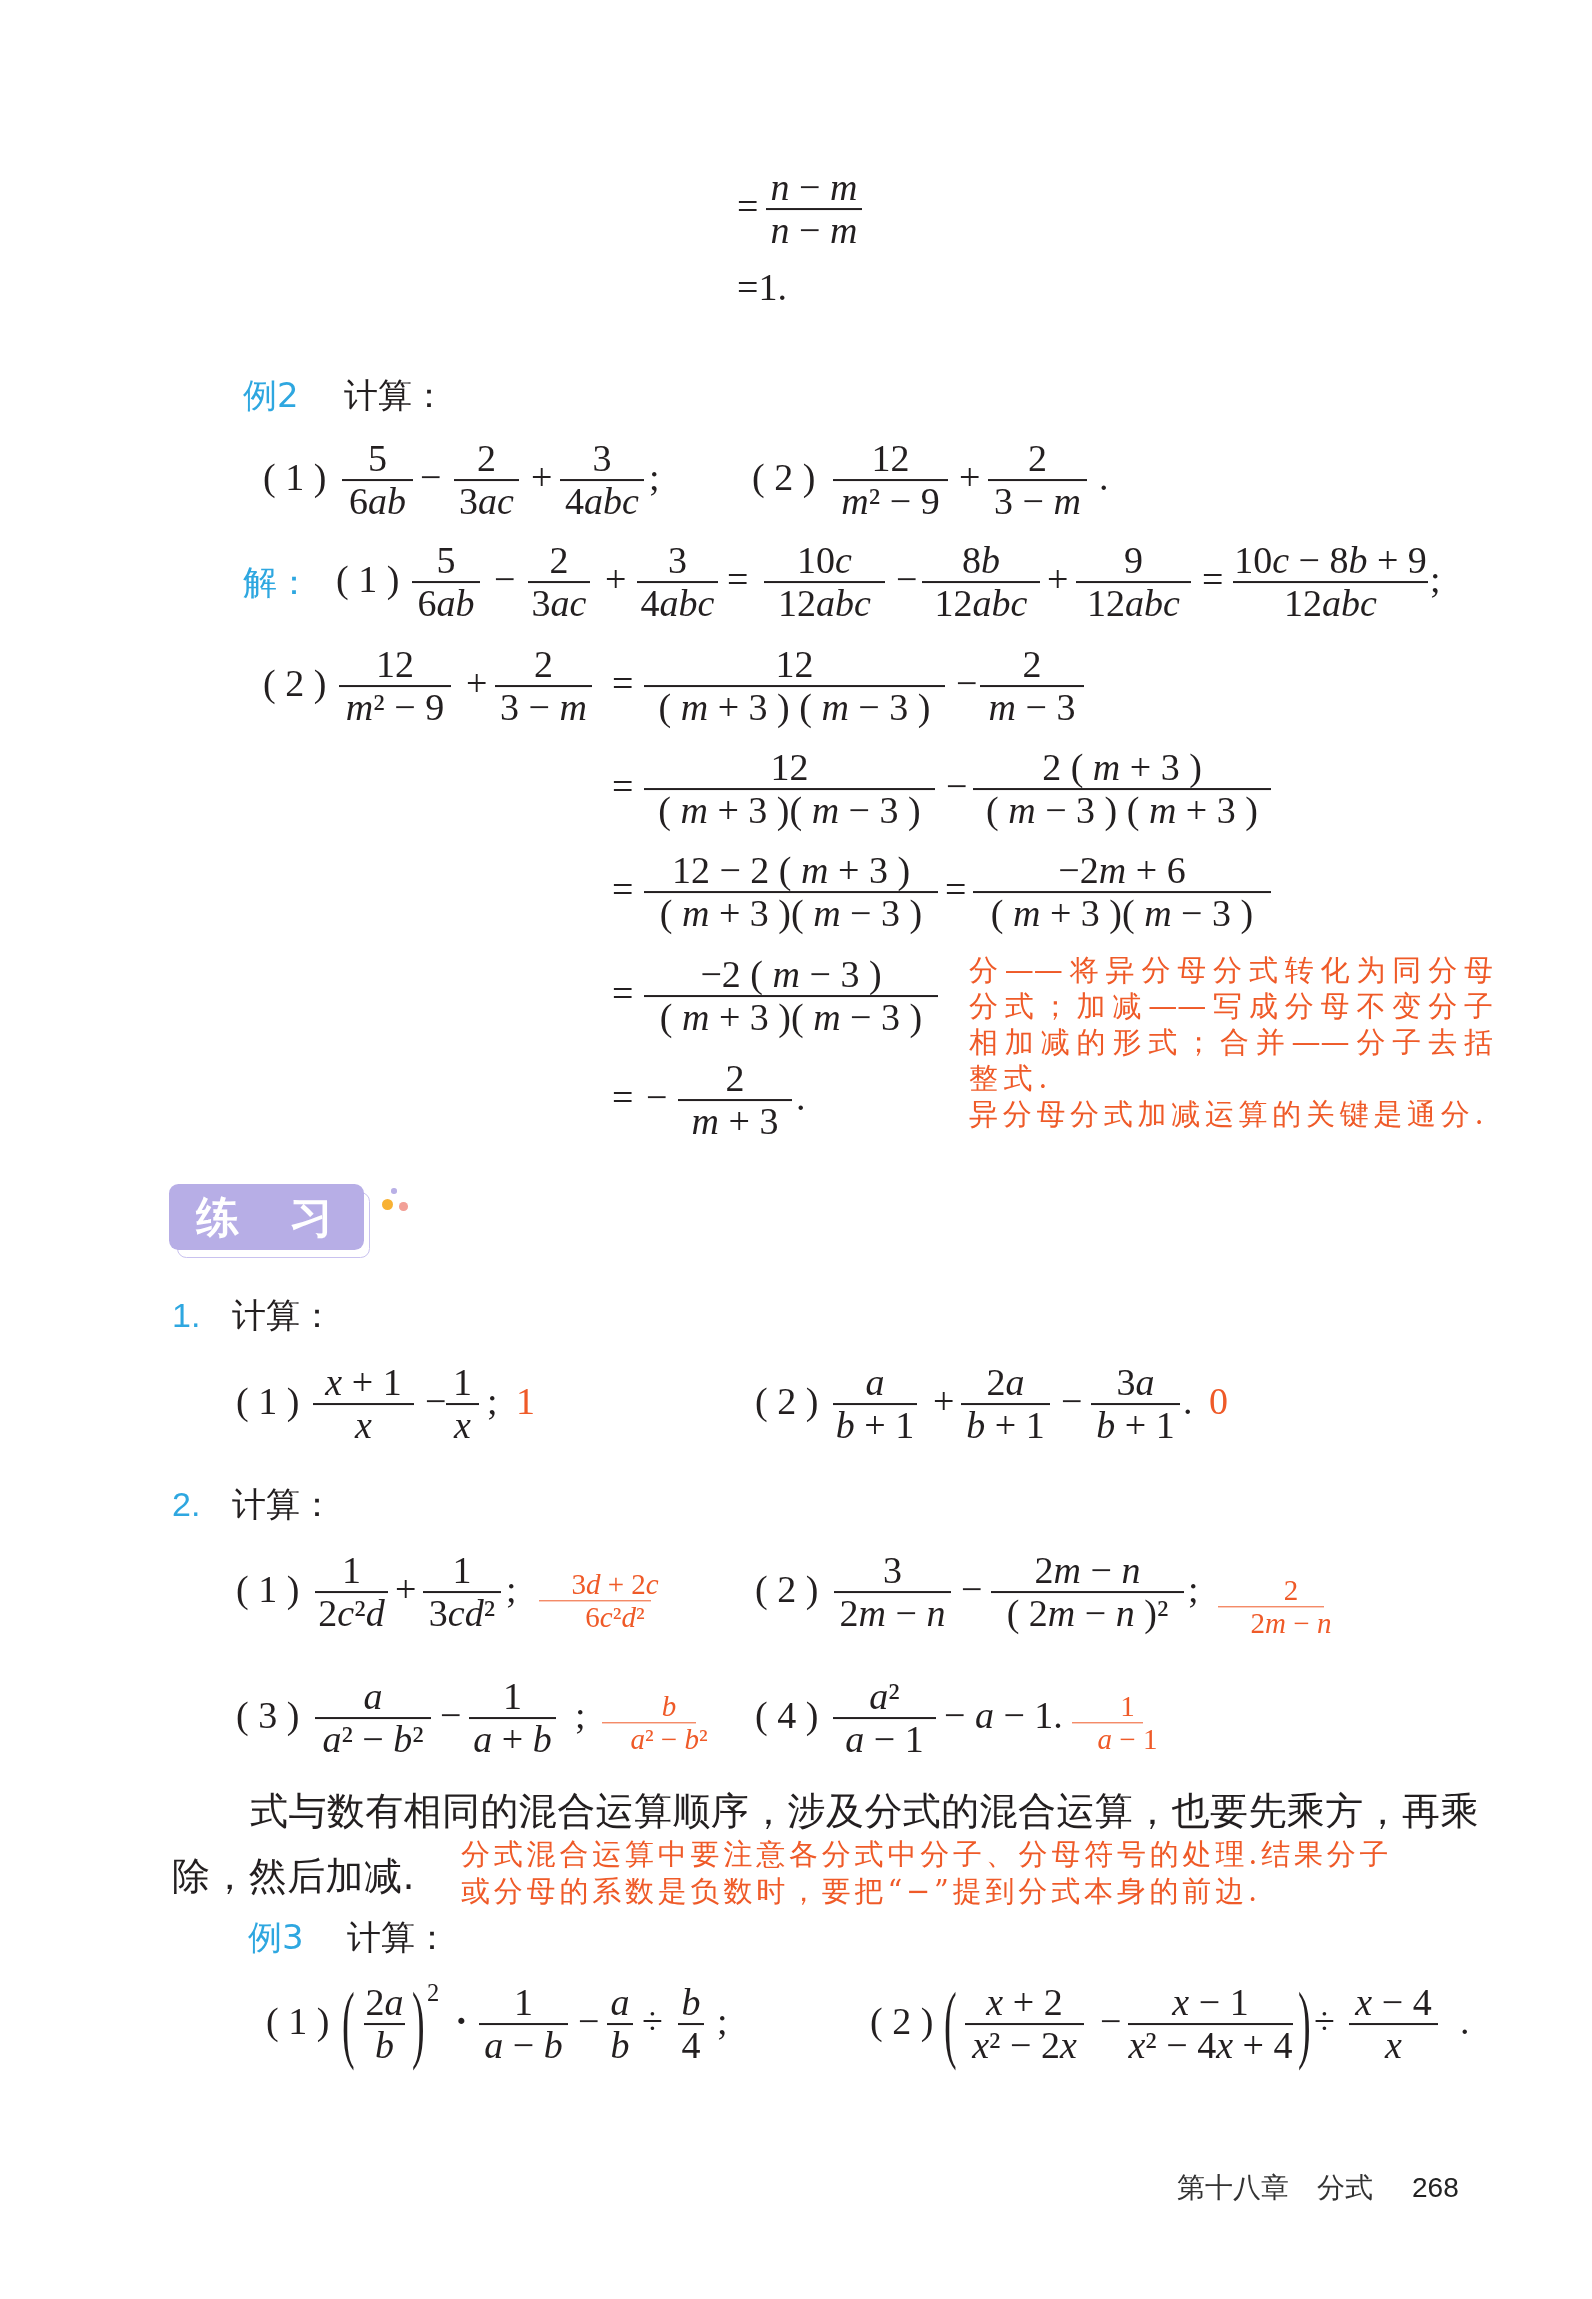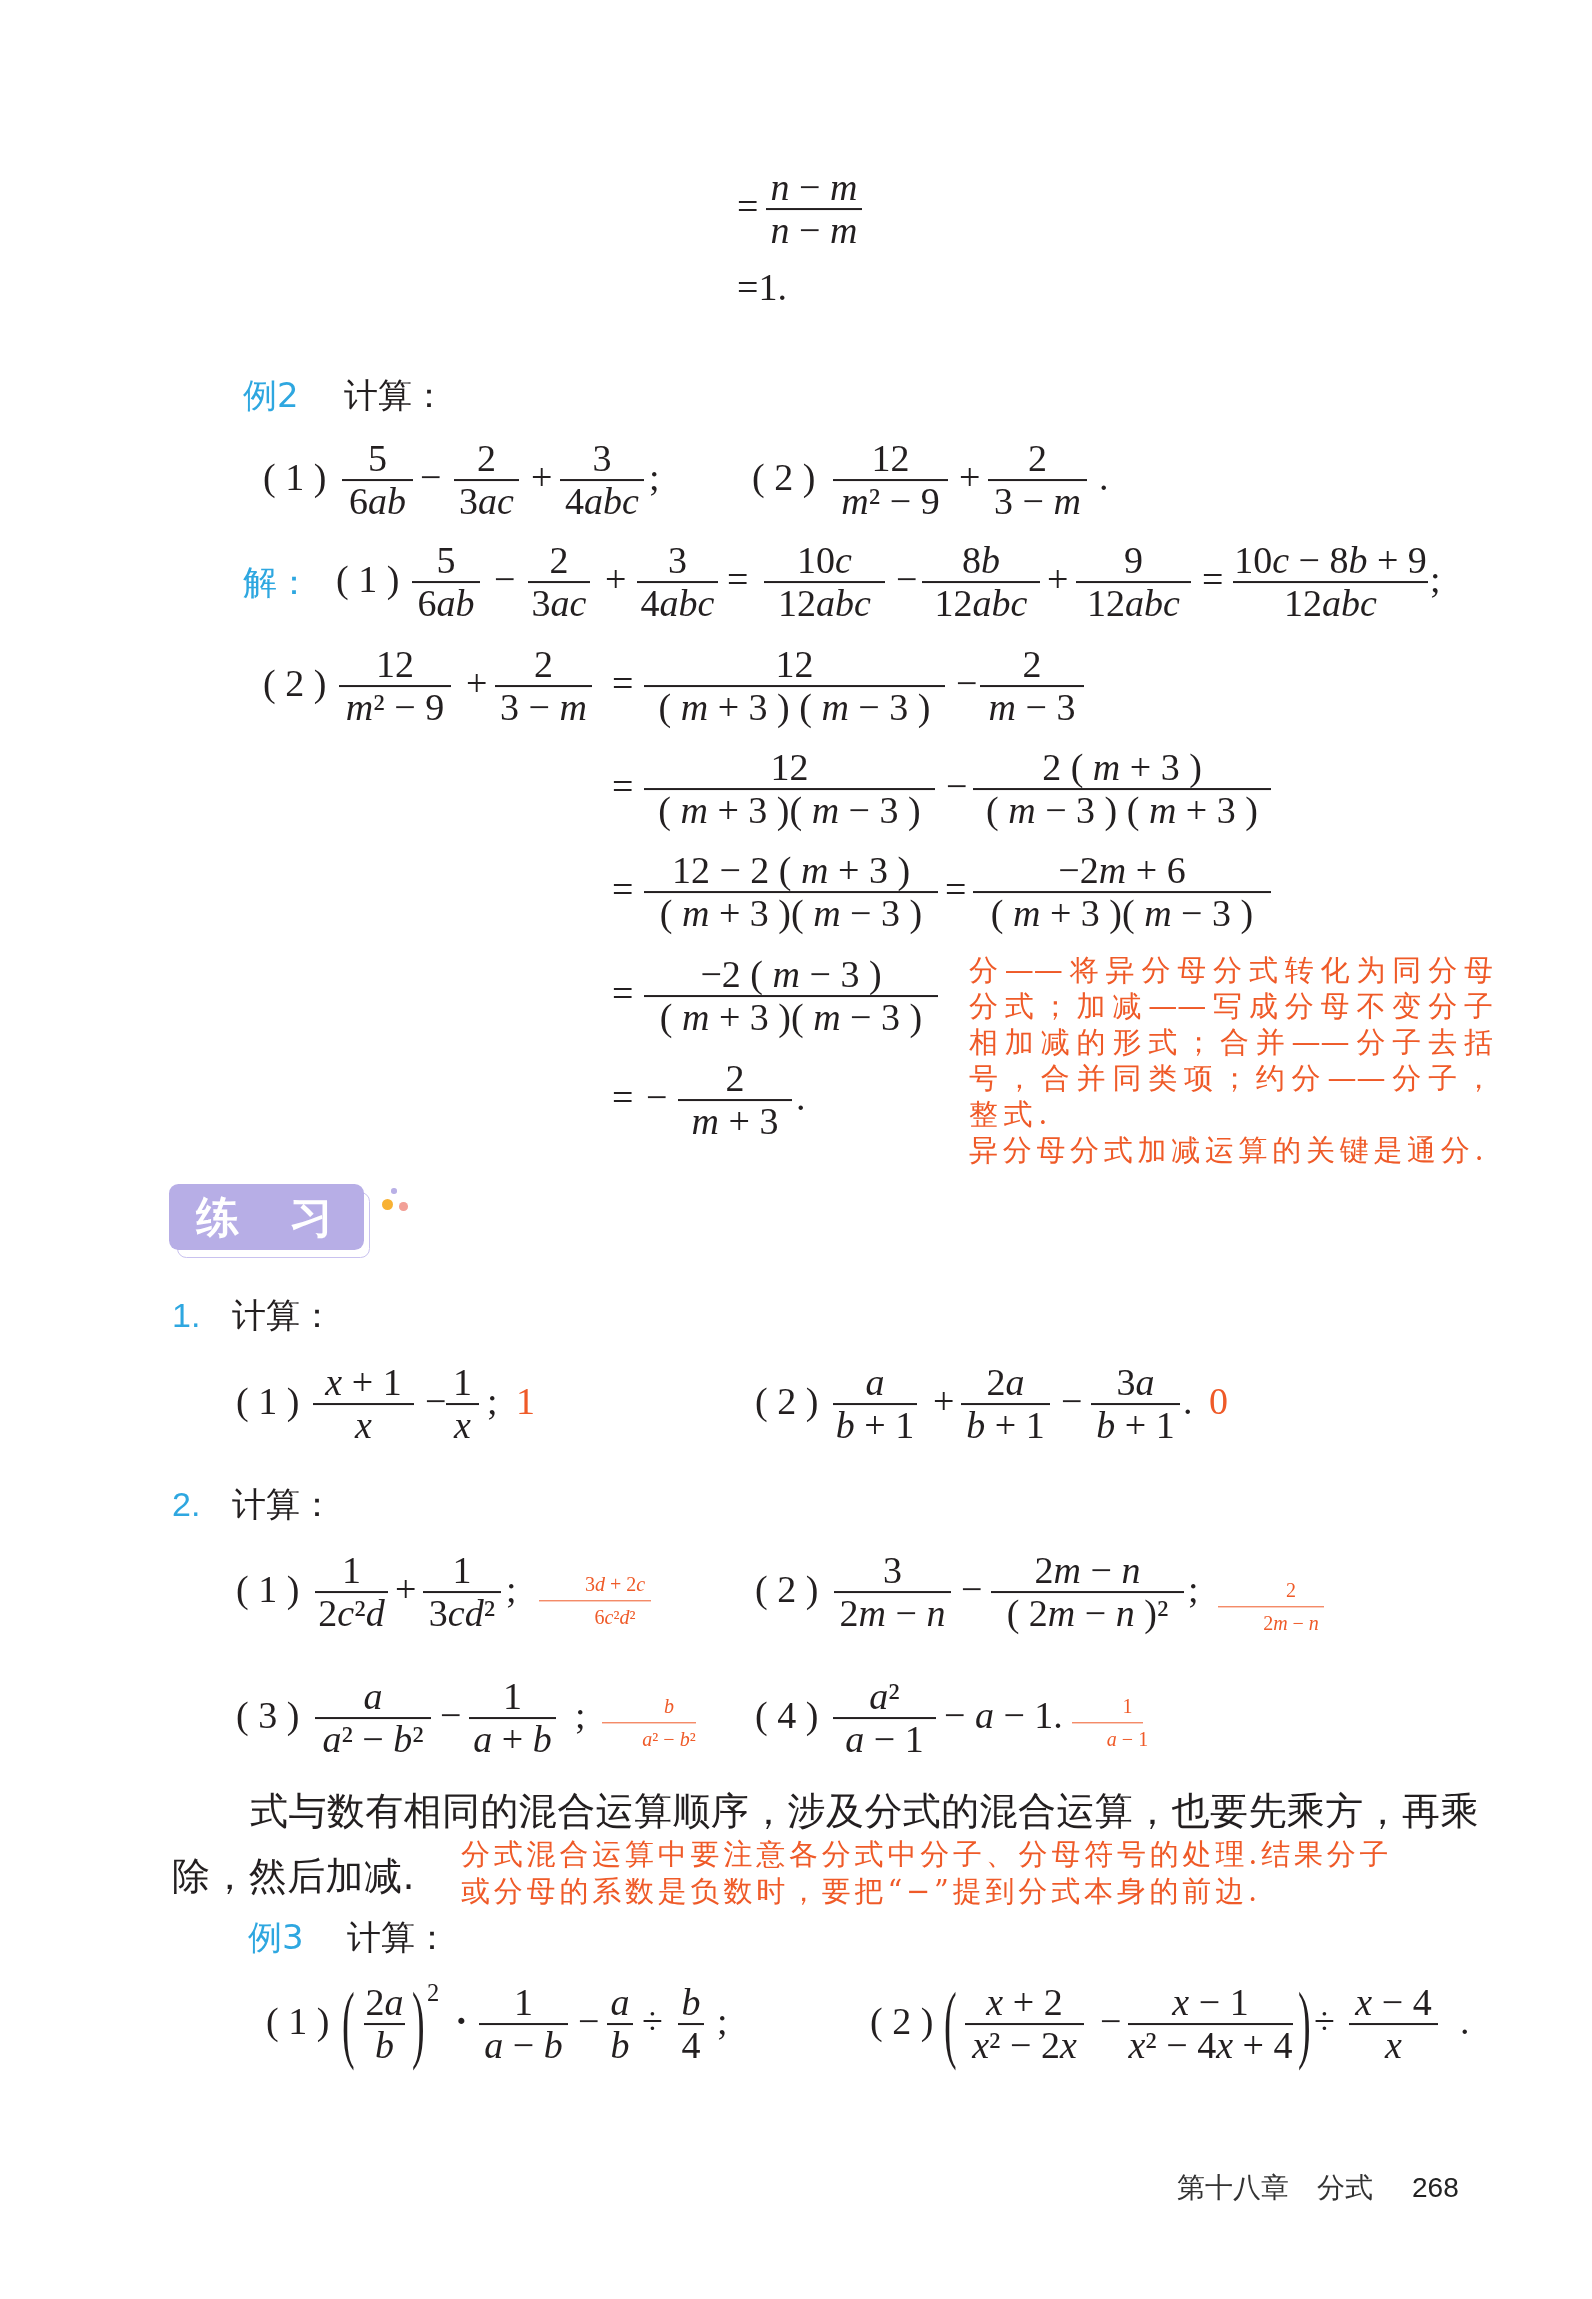--- a/index.html
+++ b/index.html
@@ -6,21 +6,21 @@
   html,body{margin:0;padding:0;background:#ffffff;}
   body{position:relative;width:1592px;height:2299px;overflow:hidden;color:var(--text);font-family:"Liberation Serif",serif;}
   .row{position:absolute;left:0;width:1592px;height:0;}
   .t{position:absolute;top:0;white-space:nowrap;}
   .m{font-family:"Liberation Serif",serif;font-size:38px;}
   .m i{font-style:italic;}
   .op{line-height:38px;transform:translateY(-59%);}
   .frac{position:absolute;top:0;transform:translateY(-50%);display:flex;flex-direction:column;align-items:center;}
   .frac .num,.frac .den{height:41px;line-height:41px;white-space:nowrap;text-align:center;}
   .frac .bar{width:100%;height:1.9px;background:var(--text);}
-  .frac.sm .num,.frac.sm .den{font-size:20px;height:32px;line-height:32px;margin-left:40px;}
+  .frac.sm .num,.frac.sm .den{font-size:29px;height:32px;line-height:32px;margin-left:40px;}
   .frac.sm .bar{height:1.4px;}
   .ans{color:var(--orange);}
   .frac.ans .bar{background:var(--orange);}
   .cn{font-family:"DejaVu Sans",sans-serif;}
   .lbl{font-size:34px;line-height:34px;transform:translateY(-50%);}
   .blue{color:var(--blue);}
   .sans{font-family:"Liberation Sans",sans-serif;}
   .tall{line-height:38px;transform:translateY(-56%) scale(1,2.3);}
   .exp{font-size:24.5px;line-height:24.5px;}
   .dot{font-weight:bold;}
@@ -214,21 +214,20 @@
     <div class="bar"></div>
     <div class="den m"><i>m</i> + 3</div>
   </div>
   <span class="t m op" style="left:796px">.</span>
 </div>
 
 <div class="note cn" style="left:969px;top:952px;width:524px">
   <div class="nl j">分——将异分母分式转化为同分母</div>
   <div class="nl j">分式；加减——写成分母不变分子</div>
   <div class="nl j">相加减的形式；合并——分子去括</div>
-  <div class="nl j">号，合并同类项；约分——分子，</div>
   <div class="nl" style="letter-spacing:5.6px">整式.</div>
   <div class="nl" style="letter-spacing:4.7px">异分母分式加减运算的关键是通分.</div>
 </div>
 
 <div class="badge">
   <div class="shadow"></div>
   <div class="face"></div>
   <div class="label cn">练　习</div>
 </div>
 <div class="bdot" style="left:382px;top:1199px;width:11.3px;height:11.3px;background:#f8b133"></div>

